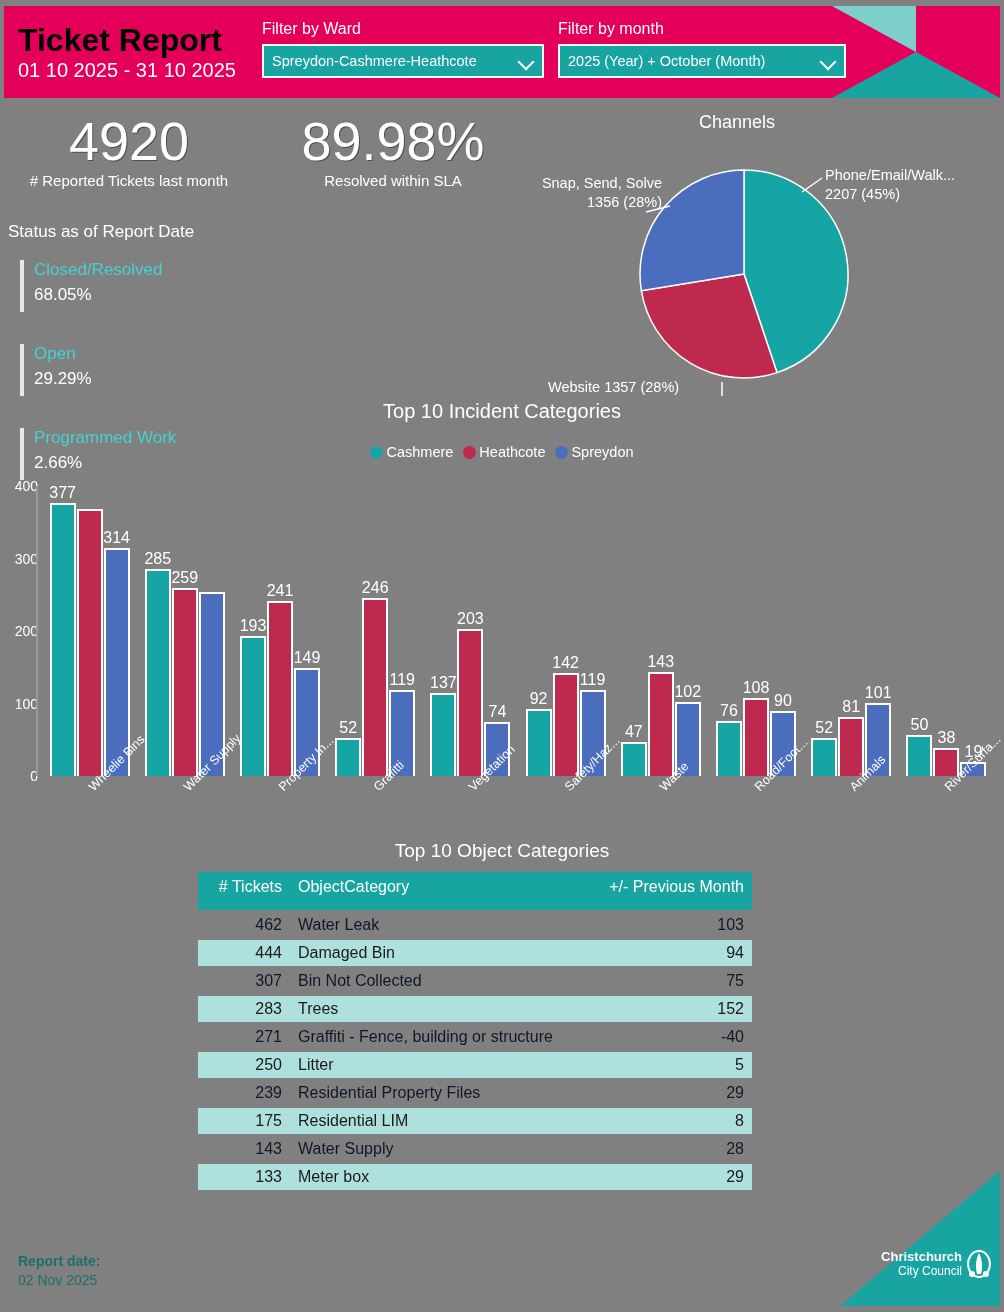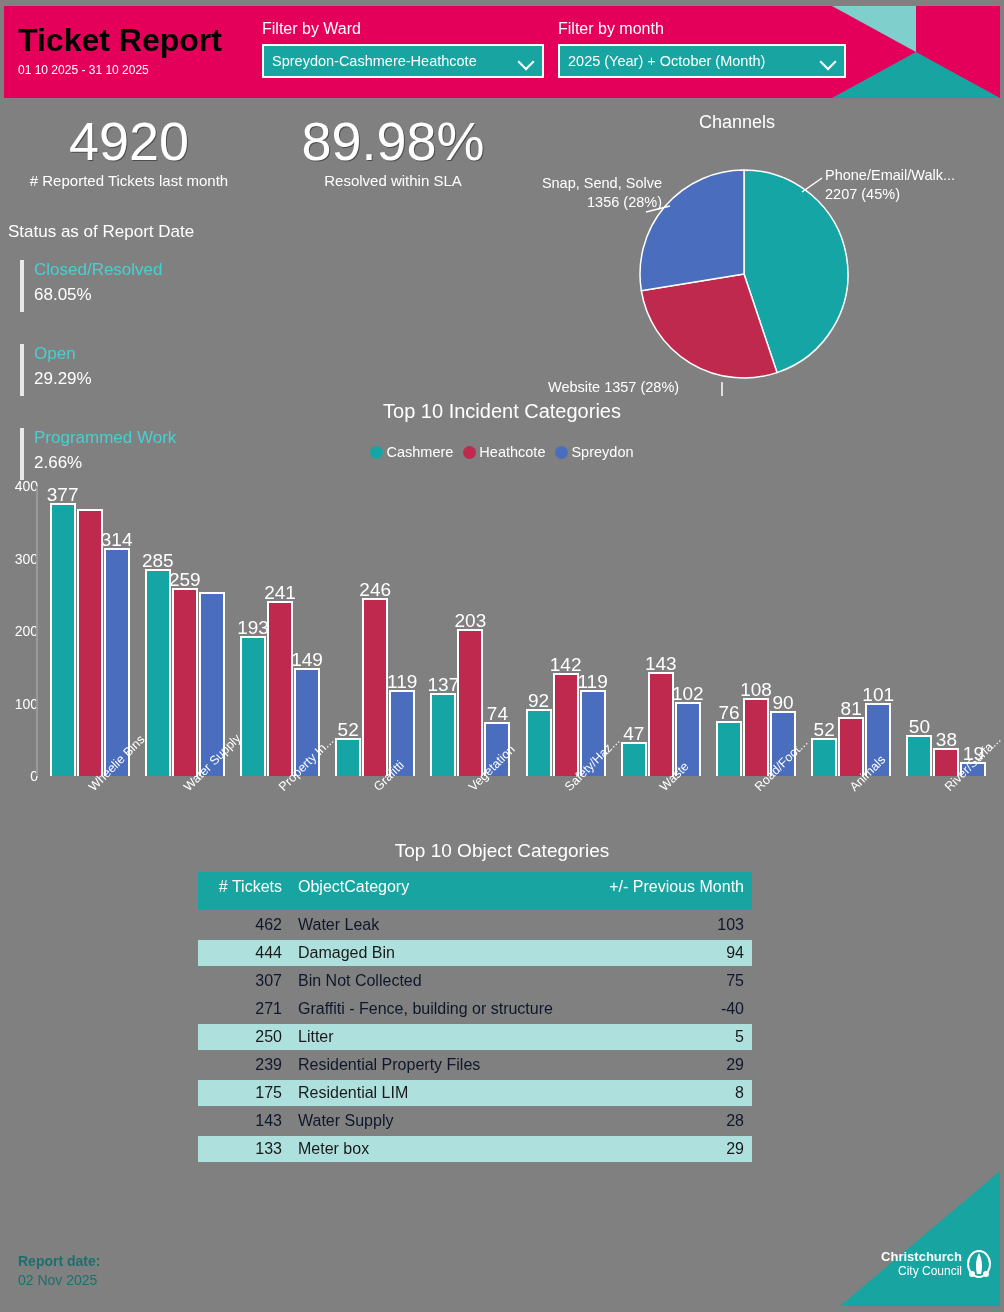--- a/index.html
+++ b/index.html
@@ -21,21 +21,21 @@
   .tri-lt { left: 0; top: 0; border-left: 84px solid transparent; border-top: 46px solid #7fd0cd; }
   .tri-rt { right: 0; top: 0; width: 84px; height: 92px; background: #0e8a87; }
   .tri-lb { left: 0; bottom: 0; border-left: 84px solid transparent; border-bottom: 46px solid #18a5a2; }
   .tri-mid { left: 84px; top: 46px; border-left: 84px solid #18a5a2; border-top: 46px solid transparent; }
 
   .title-block { position: absolute; left: 14px; top: 16px; width: 250px; }
   .rpt-title {
     font-size: 32px; color: #000000; letter-spacing: 0px; line-height: 36px;
     font-weight: 700;
   }
-  .rpt-range { font-size: 12px; color: #ffffff; line-height: 20px; margin-top: 2px; }
+  .rpt-range { font-size: 20px; color: #ffffff; line-height: 20px; margin-top: 2px; }
 
   .filter-group { position: absolute; top: 14px; }
   .filter-group.ward { left: 258px; width: 282px; }
   .filter-group.month { left: 554px; width: 288px; }
   .filter-label { font-size: 16px; color: #fff; margin-bottom: 6px; }
   .filter-box {
     height: 34px; border: 2px solid #ffffff; background: #18a5a2;
     display: flex; align-items: center; padding: 0 8px;
     color: #ffffff; font-size: 14.5px; position: relative;
   }
@@ -92,21 +92,21 @@
   .y-tick { position: absolute; right: 4px; font-size: 14px; color: #ffffff;
             transform: translateY(-50%); }
   .axis-line { position: absolute; left: 36px; top: 0; width: 2px; height: 290px; background: #9a9a9a; }
   .plot { position: absolute; left: 42px; top: 0; right: 10px; height: 290px; }
   .group { position: absolute; bottom: 0; height: 290px; }
   .bar {
     position: absolute; bottom: 0; border: 2px solid #ffffff; border-bottom: none;
   }
   .bar .v {
     position: absolute; left: 50%; transform: translateX(-50%);
-    top: -21px; font-size: 19px; color: #ffffff; white-space: nowrap;
+    top: -21px; font-size: 16px; color: #ffffff; white-space: nowrap;
   }
   .x-labels { position: absolute; left: 42px; top: 292px; right: 10px; height: 70px; }
   .x-lab {
     position: absolute; top: 6px; font-size: 12.5px; color: #ffffff;
     transform: rotate(-45deg); transform-origin: left top; white-space: nowrap;
   }
 
   
   .tbl-title { position: absolute; left: 0; top: 840px; width: 1004px; text-align: center;
                font-size: 19px; color: #ffffff; }
@@ -389,20 +389,25 @@
           <tr class="alt">
             <td class="c-num">444</td>
             <td class="c-cat">Damaged Bin</td>
             <td class="c-prev">94</td>
           </tr>
           <tr class="plain">
             <td class="c-num">307</td>
             <td class="c-cat">Bin Not Collected</td>
             <td class="c-prev">75</td>
           </tr>
+          <tr class="alt">
+            <td class="c-num">283</td>
+            <td class="c-cat">Trees</td>
+            <td class="c-prev">152</td>
+          </tr>
           <tr class="plain">
             <td class="c-num">271</td>
             <td class="c-cat">Graffiti - Fence, building or structure</td>
             <td class="c-prev">-40</td>
           </tr>
           <tr class="alt">
             <td class="c-num">250</td>
             <td class="c-cat">Litter</td>
             <td class="c-prev">5</td>
           </tr>

